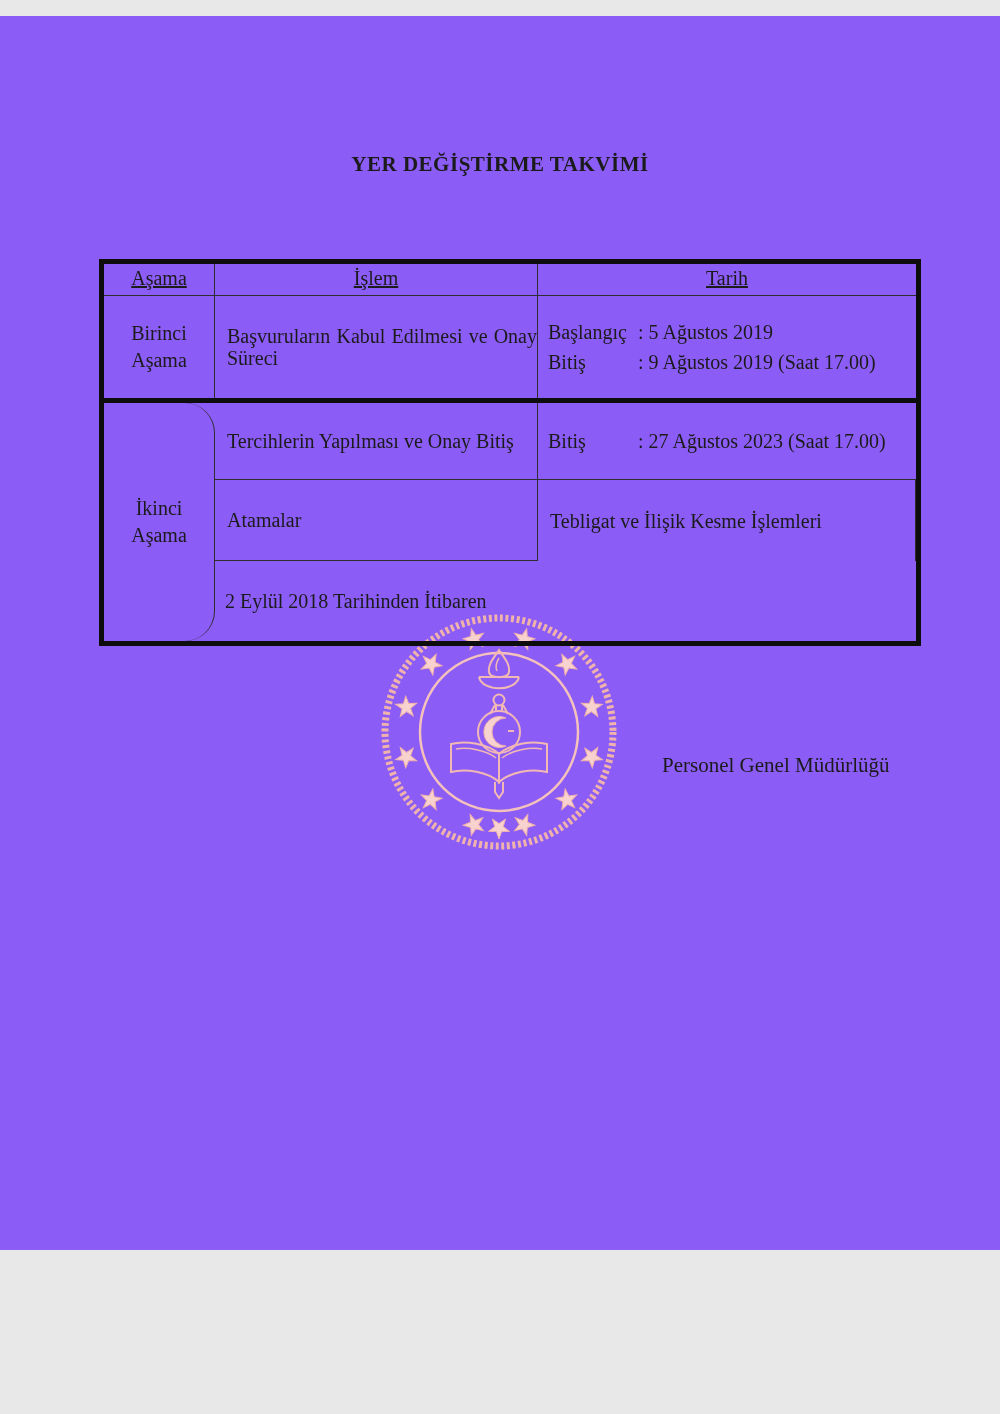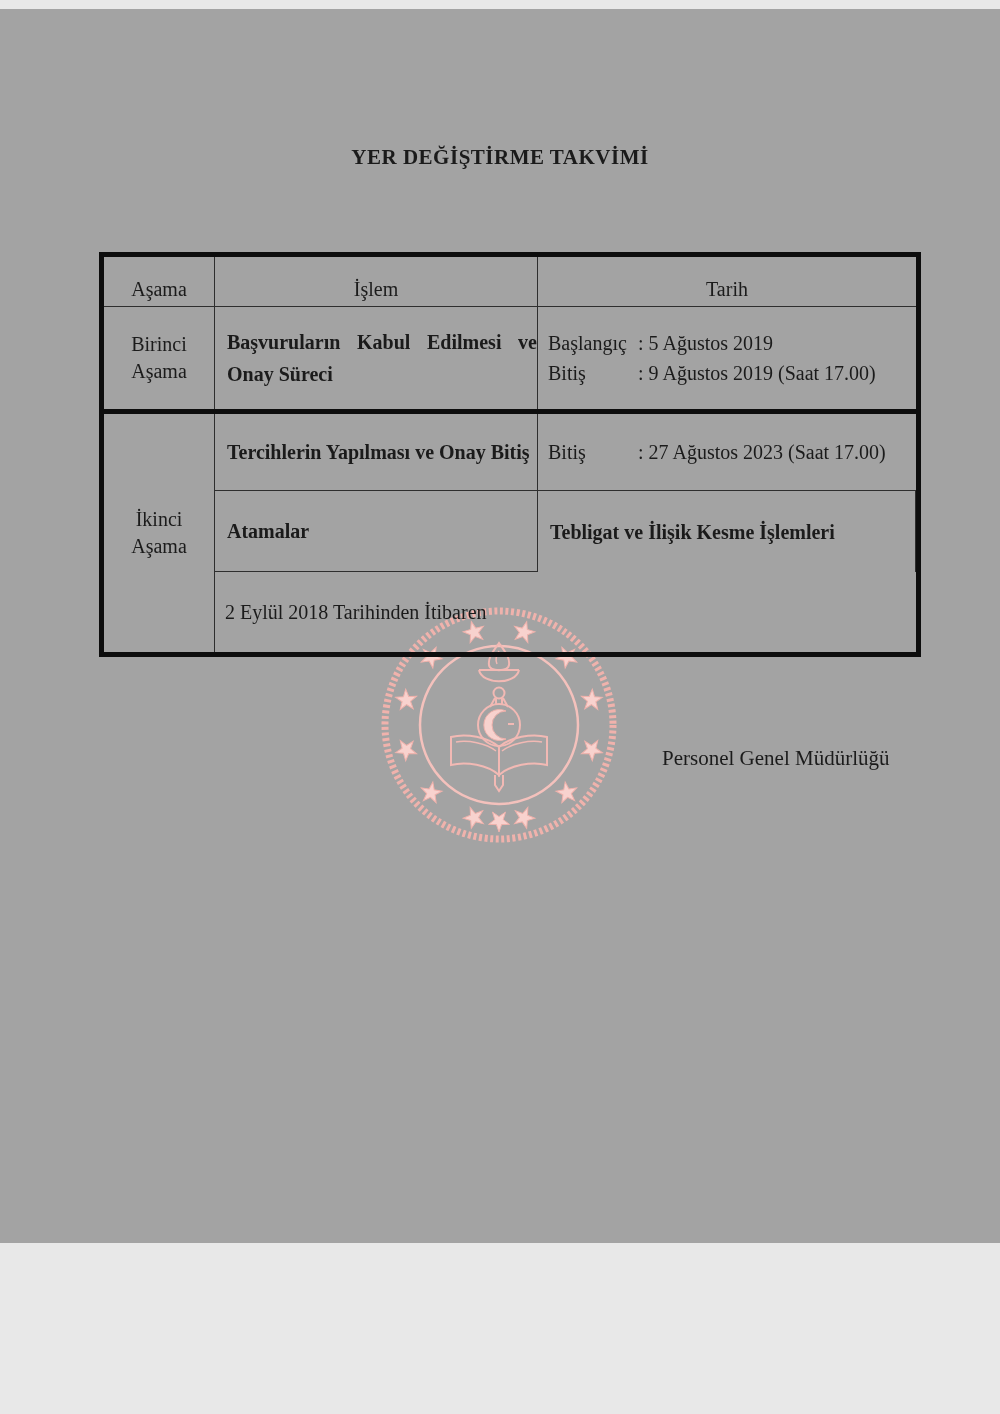--- a/index.html
+++ b/index.html
@@ -1,47 +1,47 @@
 <!DOCTYPE html>
 <html><head>
 <meta charset="utf-8">
 <style>
   html,body{margin:0;padding:0;background:#e8e8e8;}
   .page{
-    position:relative;width:1000px;height:1234px;margin:9px auto;
-    background:#a3a3a3;overflow:hidden;
+    position:relative;width:1000px;height:1234px;margin:16px auto;
+    background:#8b5cf6;overflow:hidden;
     font-family:"Liberation Serif", serif;color:#1b1b1b;
   }
   .doc-title{
     position:absolute;top:136px;left:0;right:0;
     text-align:center;font-size:21px;font-weight:bold;letter-spacing:.5px;
   }
   
   .seal{position:absolute;left:376px;top:592px;width:246px;height:248px;z-index:1;}
   
   .doc-table{
     position:absolute;left:99px;top:243px;width:822px;z-index:2;
     border:5px solid #0d0d0d;box-sizing:border-box;background:transparent;
     font-size:20px;
   }
   .thead{display:grid;grid-template-columns:111px 323px 1fr;border-bottom:1px solid #2e2e2e;}
-  .th{text-align:center;padding:21px 0 5px;}
+  .th{text-align:center;padding:3px 0 5px;text-decoration:underline;}
   .vline{border-right:1px solid #2e2e2e;}
   .sec1{display:grid;grid-template-columns:111px 323px 1fr;grid-template-rows:102px;}
   .sep{height:0;border-top:5px solid #0d0d0d;}
   .sec2{display:grid;grid-template-columns:111px 323px 1fr;grid-template-rows:77px 81px 80px;}
   .cell{display:flex;box-sizing:border-box;}
   .stage{
     align-items:center;justify-content:center;text-align:center;
     line-height:27px;padding:0 12px;
   }
-  .span3{grid-row:1 / span 3;}
+  .span3{grid-row:1 / span 3;border-radius:30px;}
   .islem{
     flex-direction:column;justify-content:center;
-    padding:2px 0 2px 12px;line-height:32px;text-align:justify;font-weight:bold;
+    padding:2px 0 2px 12px;line-height:22px;text-align:justify;
   }
   .tarih{
     flex-direction:column;justify-content:center;
     padding:2px 6px 2px 10px;line-height:30px;font-family:Liberation Serif, serif;
   }
   .bb{border-bottom:1px solid #2e2e2e;}
   .tlabel{display:inline-block;width:90px;}
   
   .signature{position:absolute;left:662px;top:737px;font-size:21px;z-index:3;}
   .page-number{

